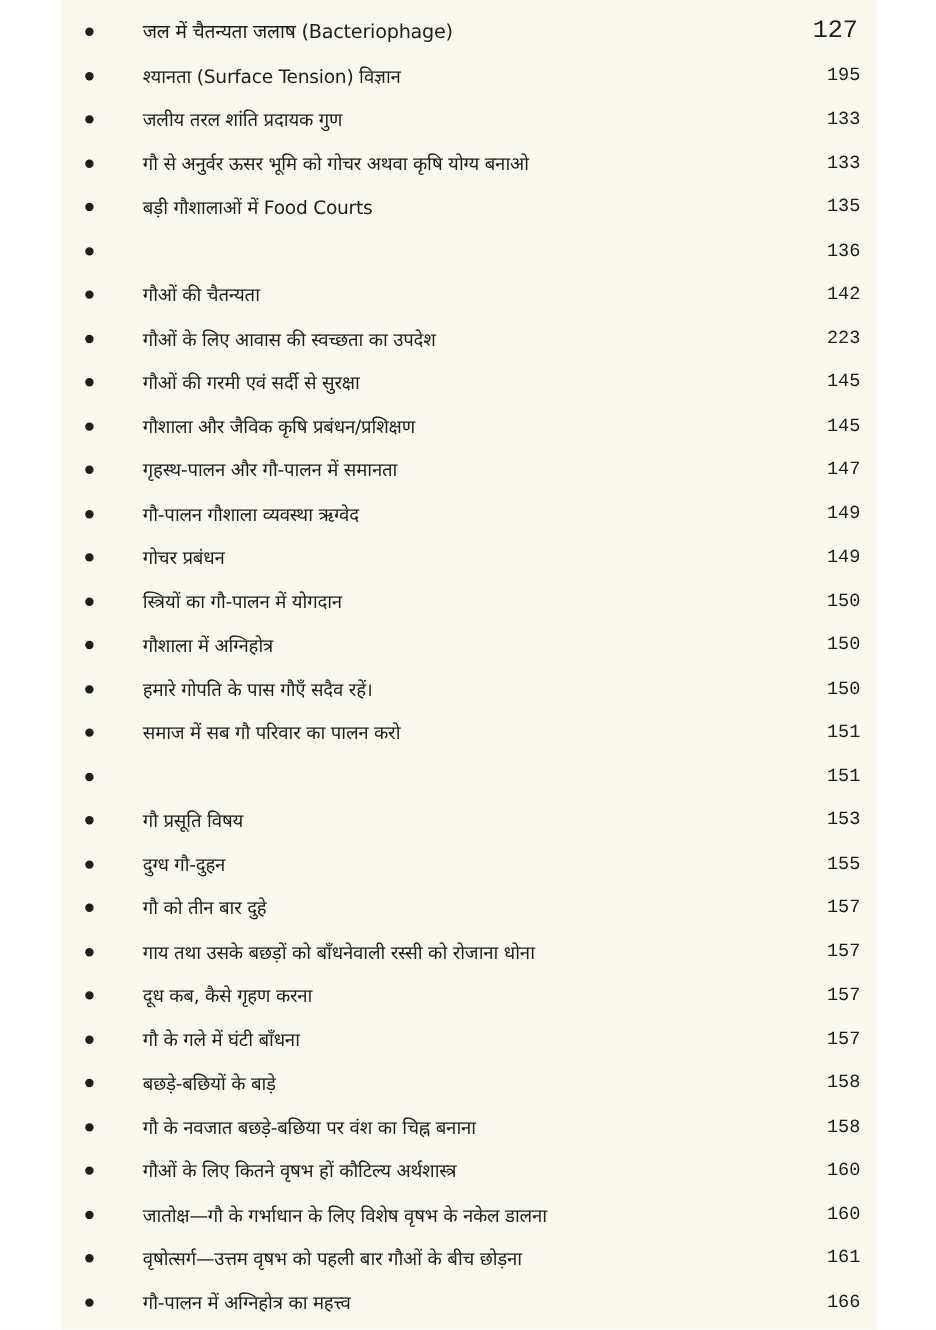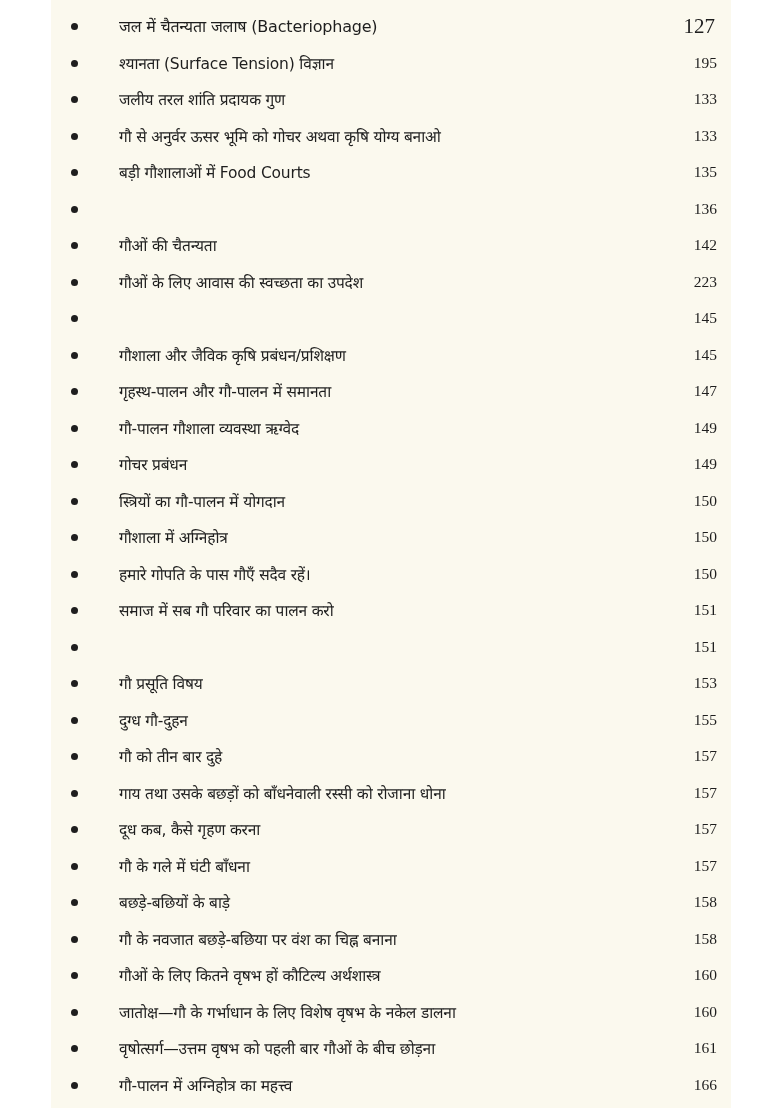--- a/index.html
+++ b/index.html
@@ -17,21 +17,21 @@
   .bullet {
     position: absolute; left: 20px; top: 50%; width: 7px; height: 7px; margin-top: -3px;
     background: #1e1e1e; border-radius: 50%;
   }
   .title {
     position: absolute; left: 39px; font-size: 15.5px; white-space: nowrap;
     letter-spacing: -0.2px;
     margin-left: 29px;
   }
   .page-num {
-    position: absolute; right: 14px; font-family: Liberation Serif, serif; font-size: 15.5px;
+    position: absolute; right: 14px; font-family: Liberation Mono, monospace; font-size: 15.5px;
   }
   .toc-row.first .page-num { font-size: 21px; right: 16px; }
   .toc-row.first .title { font-size: 16px; }
 </style>
 </head>
 <body>
 
 <div class="page">
   <ul class="toc">
     <li class="toc-row first">
@@ -68,20 +68,21 @@
         <span class="title">गौओं की चैतन्यता</span>
         <span class="page-num">142</span>
       </li>
     <li class="toc-row">
         <span class="bullet"></span>
         <span class="title">गौओं के लिए आवास की स्वच्छता का उपदेश</span>
         <span class="page-num">223</span>
       </li>
     <li class="toc-row">
         <span class="bullet"></span>
+        <span class="title">गौओं की गरमी एवं सर्दी से सुरक्षा</span>
         <span class="page-num">145</span>
       </li>
     <li class="toc-row">
         <span class="bullet"></span>
         <span class="title">गौशाला और जैविक कृषि प्रबंधन/प्रशिक्षण</span>
         <span class="page-num">145</span>
       </li>
     <li class="toc-row">
         <span class="bullet"></span>
         <span class="title">गृहस्थ-पालन और गौ-पालन में समानता</span>

